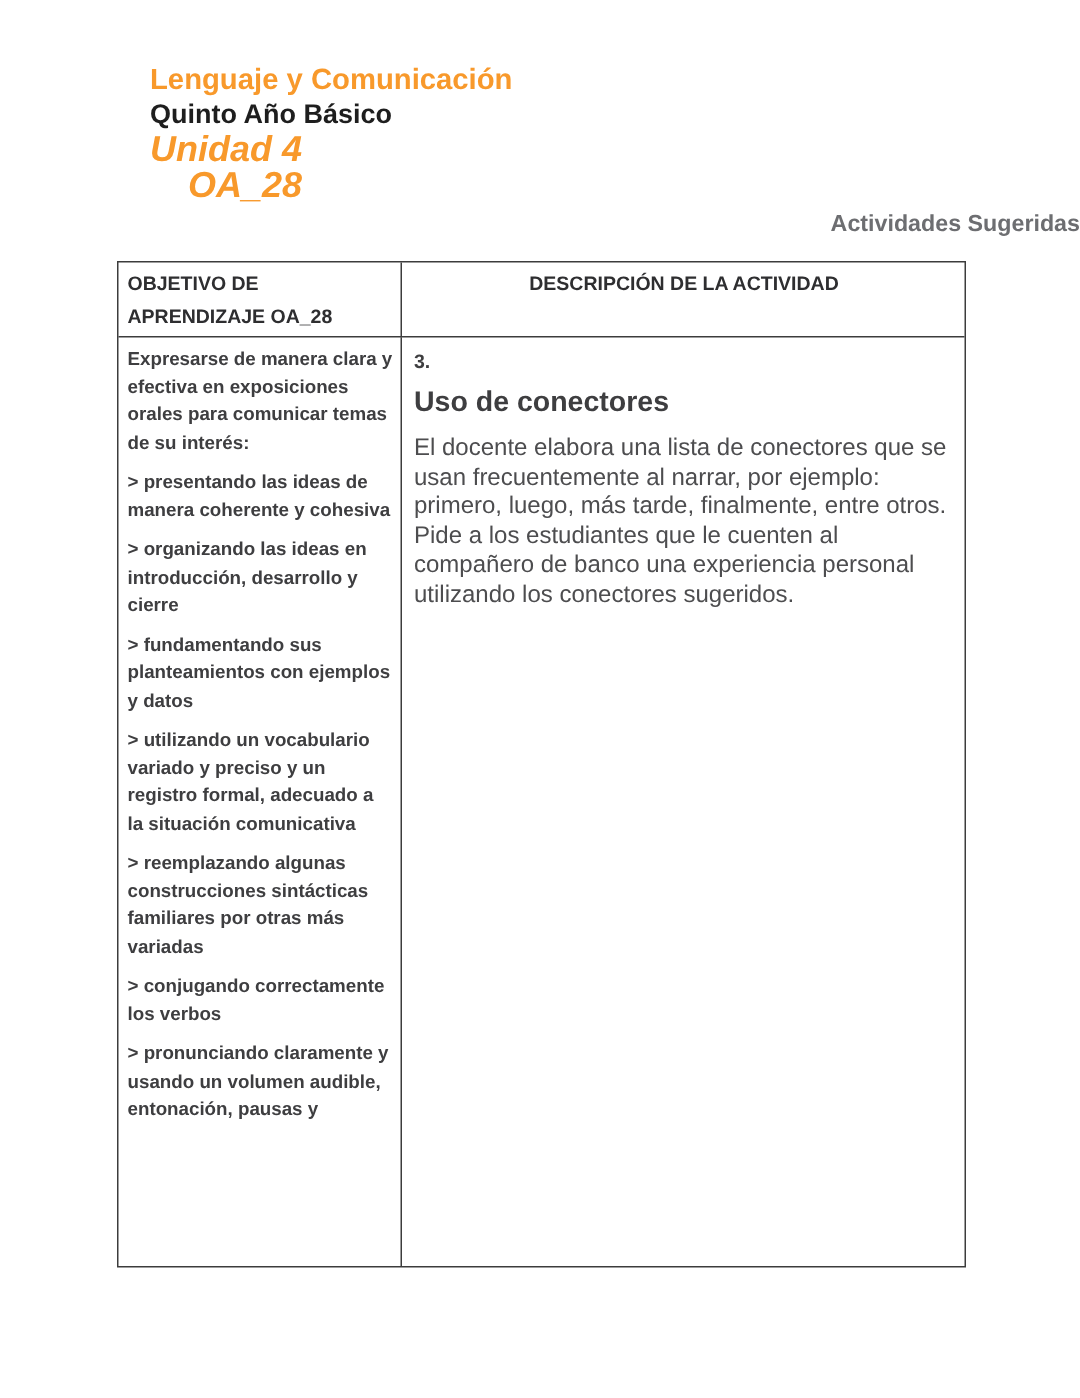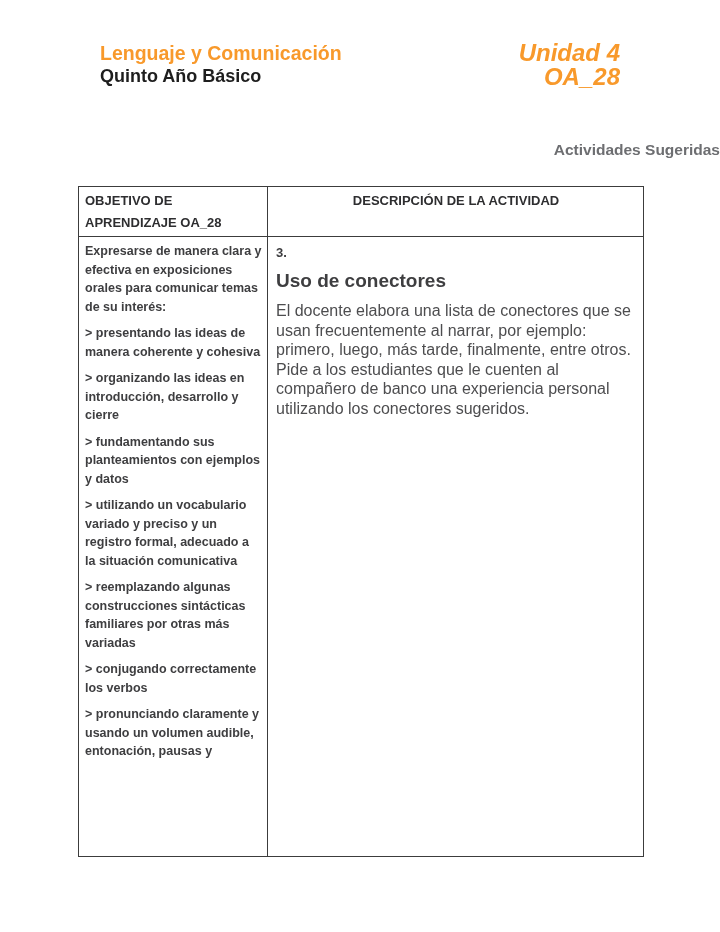--- a/index.html
+++ b/index.html
@@ -1,15 +1,15 @@
 <!DOCTYPE html>
 <html style="--accent: #F8992B;"><head>
 <meta charset="utf-8">
 <style>
-  * { margin: 0; padding: 0; box-sizing: border-box; }
+  * { margin: 0; padding: 0; box-sizing: border-box; flex-direction: column; }
   html, body { background: #ffffff; }
   body {
     width: 720px; height: 932px;
     position: relative;
     font-family: "Liberation Sans", sans-serif;
     overflow: hidden;
   }
 
   
   .doc-header {
@@ -47,21 +47,21 @@
     position: absolute;
     left: 0; top: 141px; width: 720px;
     text-align: right;
     font-size: 15.5px; font-weight: bold;
     color: #6d6e71;
   }
 
   
   .activities-table {
     position: absolute;
-    left: 78px; top: 186px;
+    left: 78px; top: 174px;
     width: 566px; height: 671px;
     display: grid;
     grid-template-columns: 189px 1fr;
     grid-template-rows: 50px 1fr;
     border: 1.5px solid #3c3c3c;
   }
   .cell { overflow: hidden; }
   .b-right  { border-right: 1.5px solid #3c3c3c; }
   .b-bottom { border-bottom: 1.5px solid #3c3c3c; }
 

